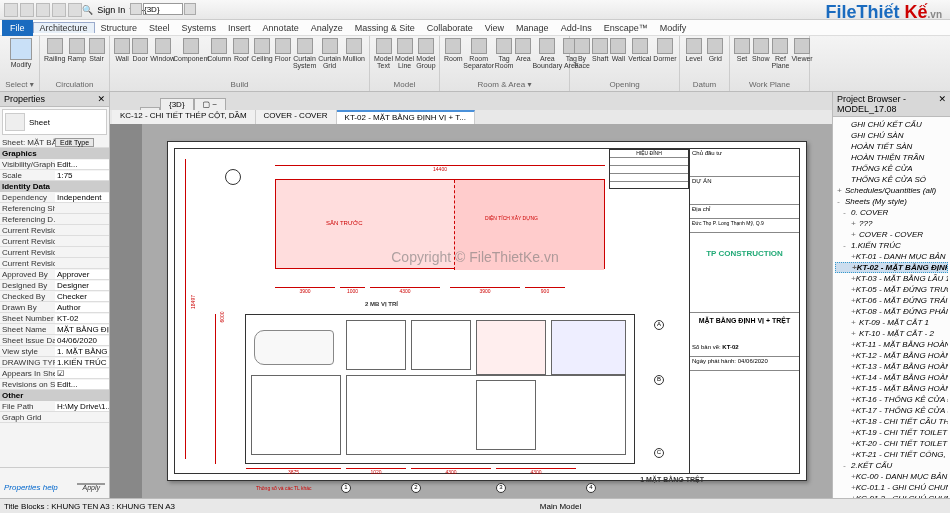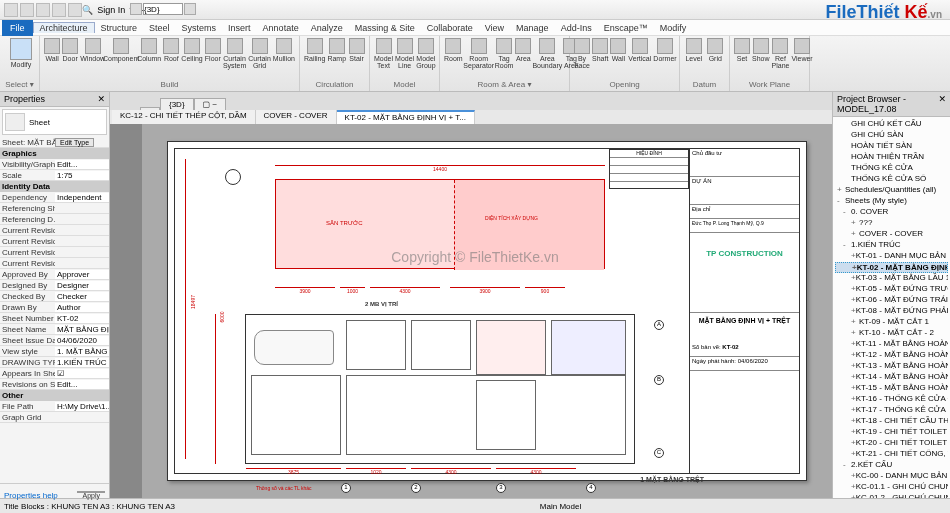--- a/index.html
+++ b/index.html
@@ -77,30 +77,30 @@
 
 
 .watermark-main { position: absolute; left: 50%; top: 50%; transform: translate(-50%,-50%); font-size: 14px; color: rgba(120,120,120,0.6); font-weight: 500; pointer-events: none; z-index: 100; }
 .watermark-corner { position: absolute; right: 8px; top: 2px; font-size: 18px; font-weight: bold; color: #1a6bbf; z-index: 100; }
 .watermark-corner .k { color: #c00; margin-top: 21px; }
 .watermark-corner .vn { font-size: 10px; color: #888; }
 
 
 .browser { width: 118px; background: #fcfcfc; border-left: 1px solid #bbb; font-size: 8px; overflow: hidden; }
 .tree { padding: 2px; }
-.tree-item { padding: 0 2px; height: 11px; display: flex; align-items: flex-start; white-space: nowrap; overflow: hidden; cursor: pointer; }
+.tree-item { padding: 0 2px; height: 11px; display: flex; align-items: center; white-space: nowrap; overflow: hidden; cursor: pointer; font-style: italic; }
 .tree-item.l1 { padding-left: 8px; }
 .tree-item.l2 { padding-left: 16px; }
 .tree-item.active { background: #cde; border: 1px dotted #39c; font-weight: bold; }
 .tree-toggle { width: 8px; font-size: 8px; color: #666; }
 
 
 .status { height: 15px; background: #e8e8e8; border-top: 1px solid #bbb; display: flex; align-items: center; padding: 0 4px; font-size: 8px; justify-content: space-between; }
 
-.prop-help { height: 14px; border-top: 1px solid #ccc; display: flex; justify-content: space-between; padding: 7px 4px; color: #06c; }
+.prop-help { height: 14px; border-top: 1px solid #ccc; display: flex; justify-content: space-between; padding: 15px 4px; color: #06c; font-style: italic; }
 
 
 .sub-qat { position: absolute; left: 130px; top: 3px; display: flex; gap: 1px; align-items: center; }
 .sub-qat input { width: 40px; height: 12px; font-size: 8px; border: 1px solid #999; }
 .sub-qat-btn { width: 12px; height: 12px; background: #ddd; border: 1px solid #aaa; }
 </style>
 </head>
 <body>
 
 <div class="title-bar">
@@ -145,20 +145,37 @@
 </div>
 
 <div class="ribbon">
   <div class="ribbon-group" style="width:40px">
     <div class="ribbon-btn ribbon-btn-lg">
       <div class="ribbon-icon ribbon-icon-lg" style="background:#c9e0f7"></div>
       <span class="ribbon-btn-label">Modify</span>
     </div>
     <div class="ribbon-group-label">Select ▾</div>
   </div>
+  <div class="ribbon-group" style="width:70px">
+    <div class="ribbon-items" id="rg-circ">
+        <div class="ribbon-btn">
+          <div class="ribbon-icon"></div>
+          <span class="ribbon-btn-label">Railing</span>
+        </div>
+        <div class="ribbon-btn">
+          <div class="ribbon-icon"></div>
+          <span class="ribbon-btn-label">Ramp</span>
+        </div>
+        <div class="ribbon-btn">
+          <div class="ribbon-icon"></div>
+          <span class="ribbon-btn-label">Stair</span>
+        </div>
+      </div>
+    <div class="ribbon-group-label">Circulation</div>
+  </div>
   <div class="ribbon-group" style="width:260px">
     <div class="ribbon-items" id="rg-build">
         <div class="ribbon-btn">
           <div class="ribbon-icon"></div>
           <span class="ribbon-btn-label">Wall</span>
         </div>
         <div class="ribbon-btn">
           <div class="ribbon-icon"></div>
           <span class="ribbon-btn-label">Door</span>
         </div>
@@ -193,37 +210,20 @@
         <div class="ribbon-btn">
           <div class="ribbon-icon"></div>
           <span class="ribbon-btn-label">Curtain Grid</span>
         </div>
         <div class="ribbon-btn">
           <div class="ribbon-icon"></div>
           <span class="ribbon-btn-label">Mullion</span>
         </div>
       </div>
     <div class="ribbon-group-label">Build</div>
-  </div>
-  <div class="ribbon-group" style="width:70px">
-    <div class="ribbon-items" id="rg-circ">
-        <div class="ribbon-btn">
-          <div class="ribbon-icon"></div>
-          <span class="ribbon-btn-label">Railing</span>
-        </div>
-        <div class="ribbon-btn">
-          <div class="ribbon-icon"></div>
-          <span class="ribbon-btn-label">Ramp</span>
-        </div>
-        <div class="ribbon-btn">
-          <div class="ribbon-icon"></div>
-          <span class="ribbon-btn-label">Stair</span>
-        </div>
-      </div>
-    <div class="ribbon-group-label">Circulation</div>
   </div>
   <div class="ribbon-group" style="width:70px">
     <div class="ribbon-items" id="rg-model">
         <div class="ribbon-btn">
           <div class="ribbon-icon"></div>
           <span class="ribbon-btn-label">Model Text</span>
         </div>
         <div class="ribbon-btn">
           <div class="ribbon-icon"></div>
           <span class="ribbon-btn-label">Model Line</span>

